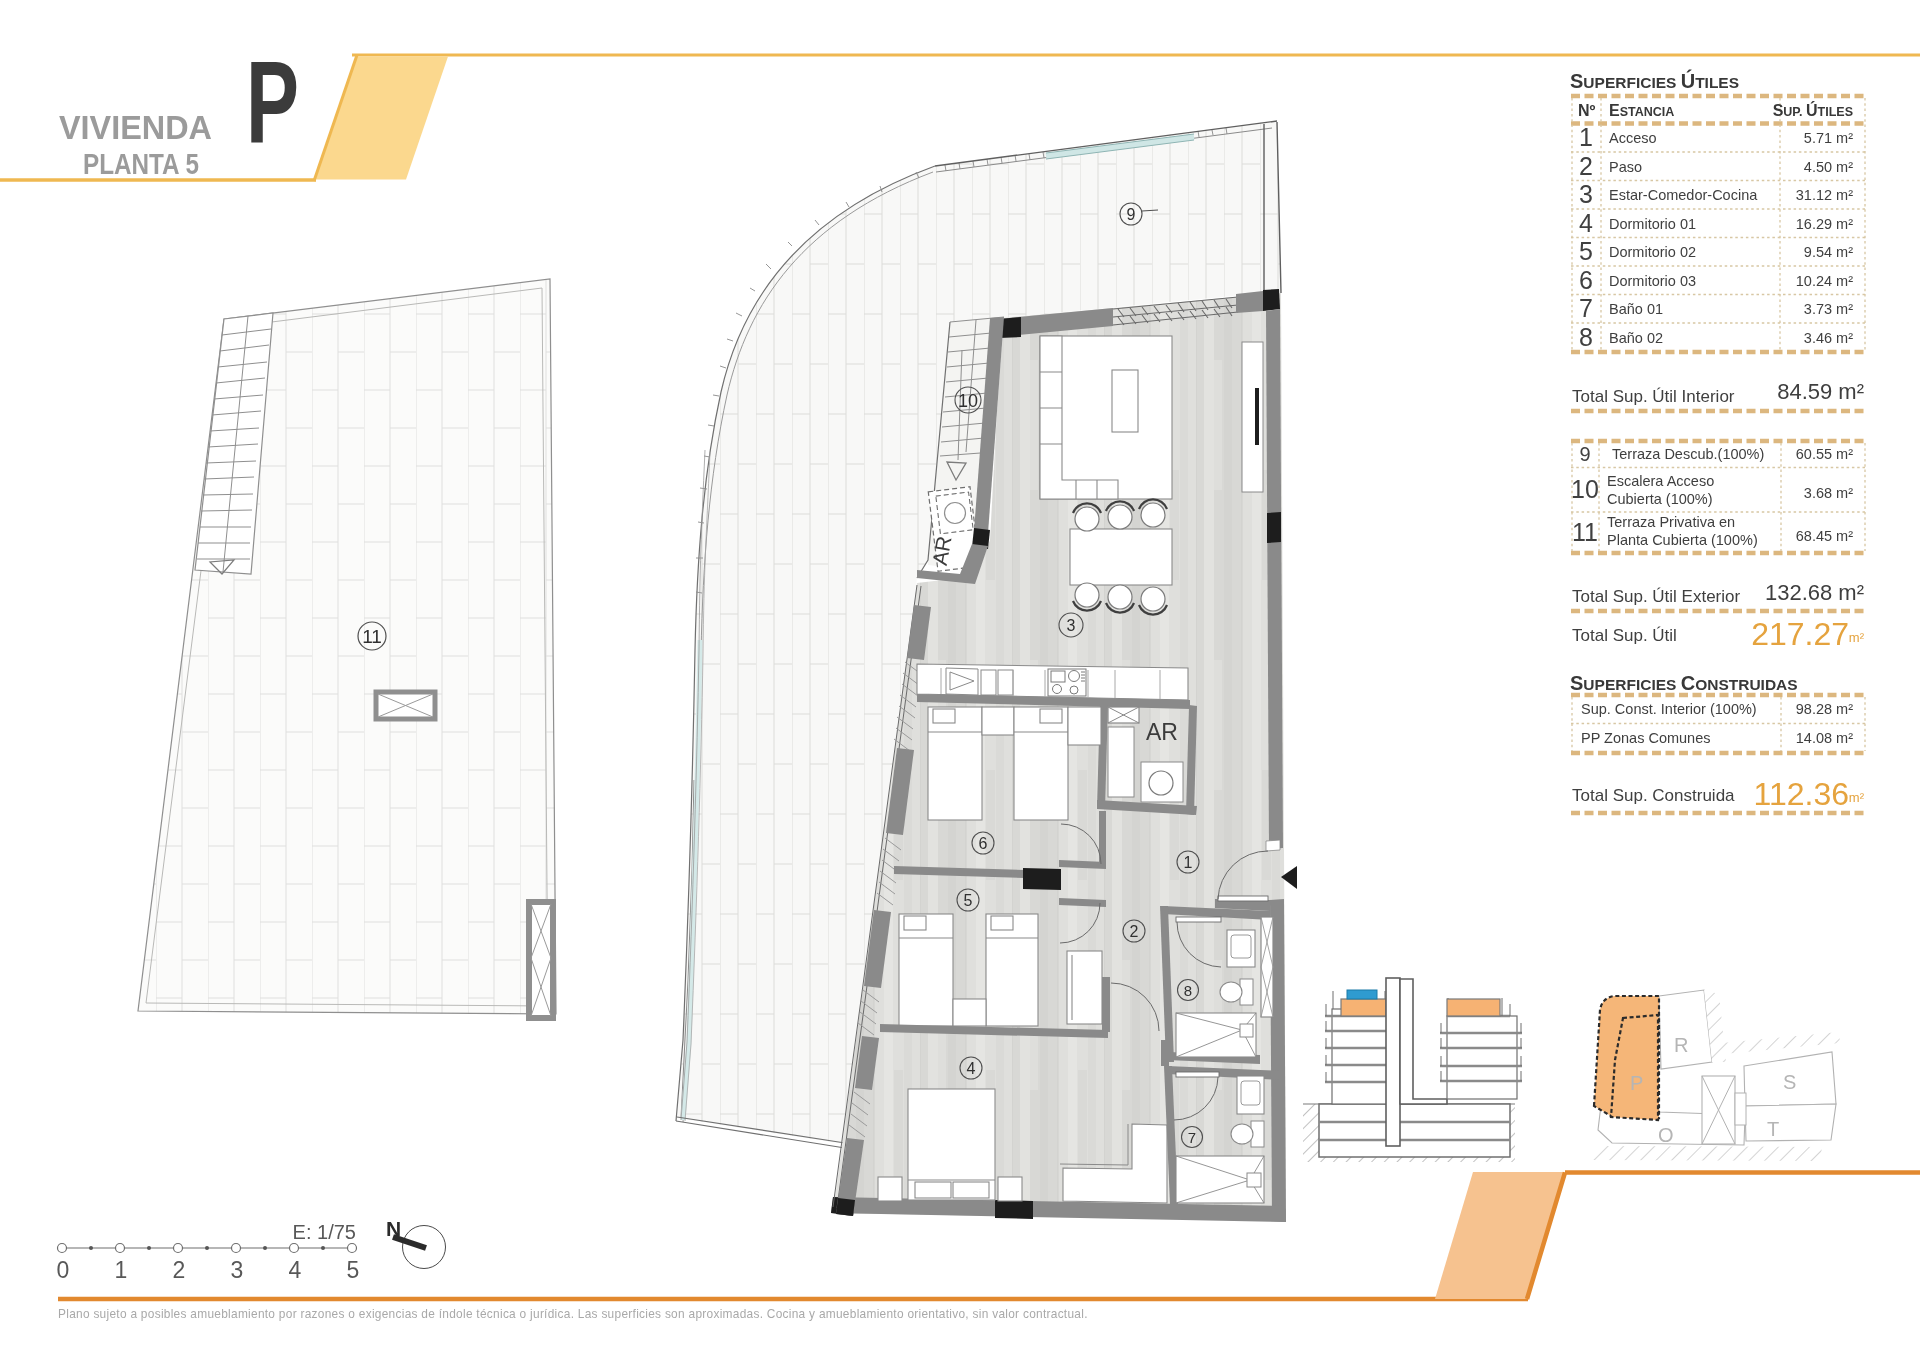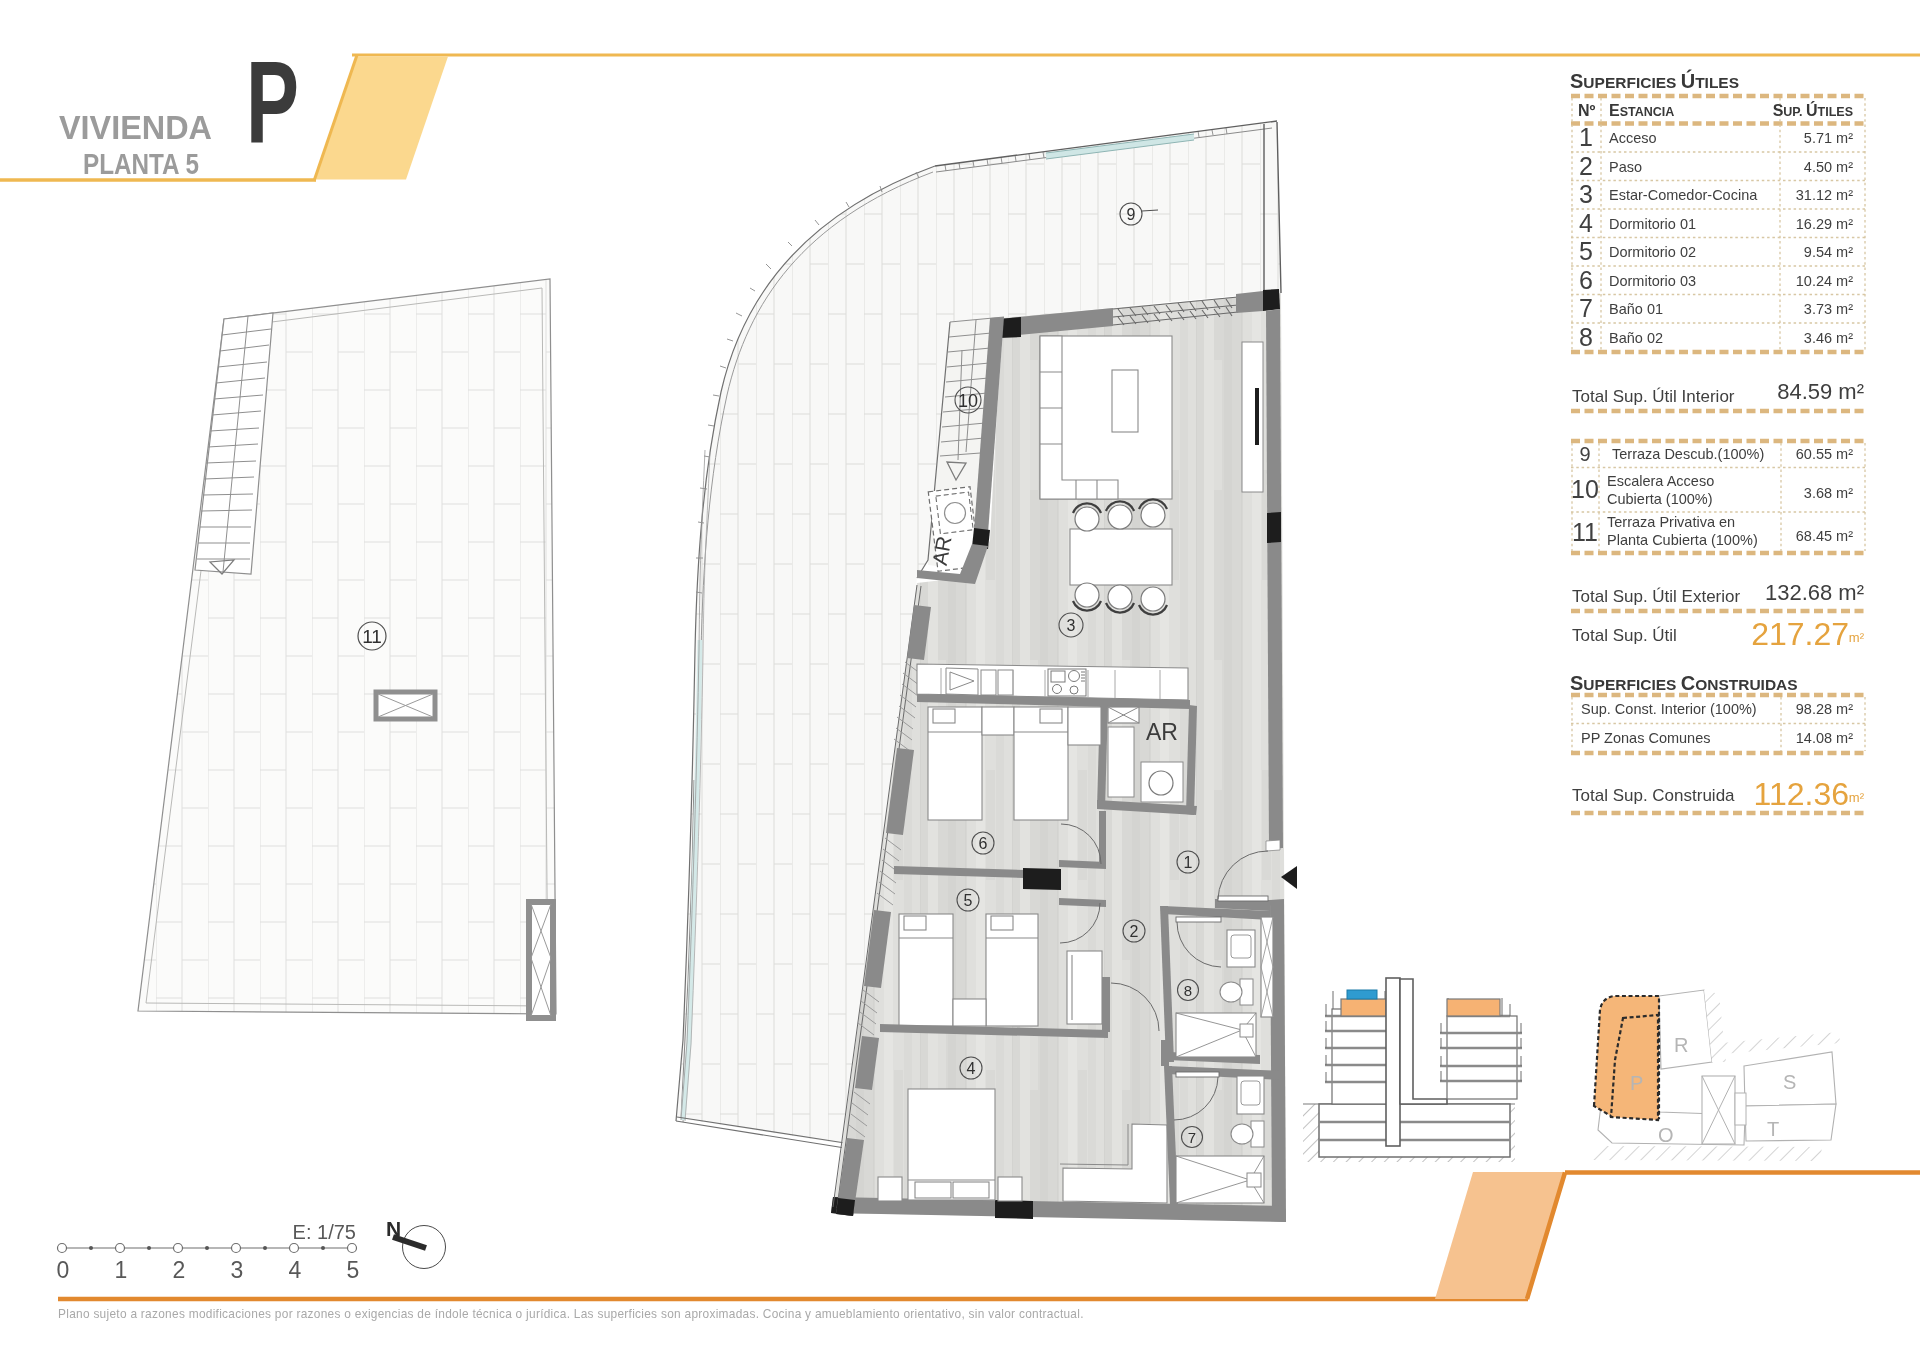--- a/index.html
+++ b/index.html
@@ -628,14 +628,14 @@
 <text x="1864" y="802" font-size="13" fill="#e5a33e" text-anchor="end">m²</text>
 <line x1="1571" y1="813" x2="1866" y2="813" stroke="#dcb77f" stroke-width="4.5" stroke-dasharray="9 4.5"></line>
 
 <text x="59" y="139" font-size="34" font-weight="bold" fill="#9b9b9b" textLength="153" lengthAdjust="spacingAndGlyphs">VIVIENDA</text>
 
 <text x="246" y="142" font-size="116" font-weight="bold" fill="#3b3b3b" textLength="53" lengthAdjust="spacingAndGlyphs">P</text>
 
 <text x="83" y="174" font-size="30" font-weight="bold" fill="#9b9b9b" textLength="116" lengthAdjust="spacingAndGlyphs">PLANTA 5</text>
 </svg>
 
-<div class="abs" style="left:58px;top:1307px;color:#a9a9a9;font-size:11.9px;letter-spacing:0.28px;">Plano sujeto a razones modificaciones por razones o exigencias de índole técnica o jurídica. Las superficies son aproximadas. Cocina y amueblamiento orientativo, sin valor contractual.</div>
+<div class="abs" style="left:58px;top:1307px;color:#a9a9a9;font-size:11.9px;letter-spacing:0.28px;">Plano sujeto a posibles amueblamiento por razones o exigencias de índole técnica o jurídica. Las superficies son aproximadas. Cocina y amueblamiento orientativo, sin valor contractual.</div>
 </div>
 
 </body></html>

